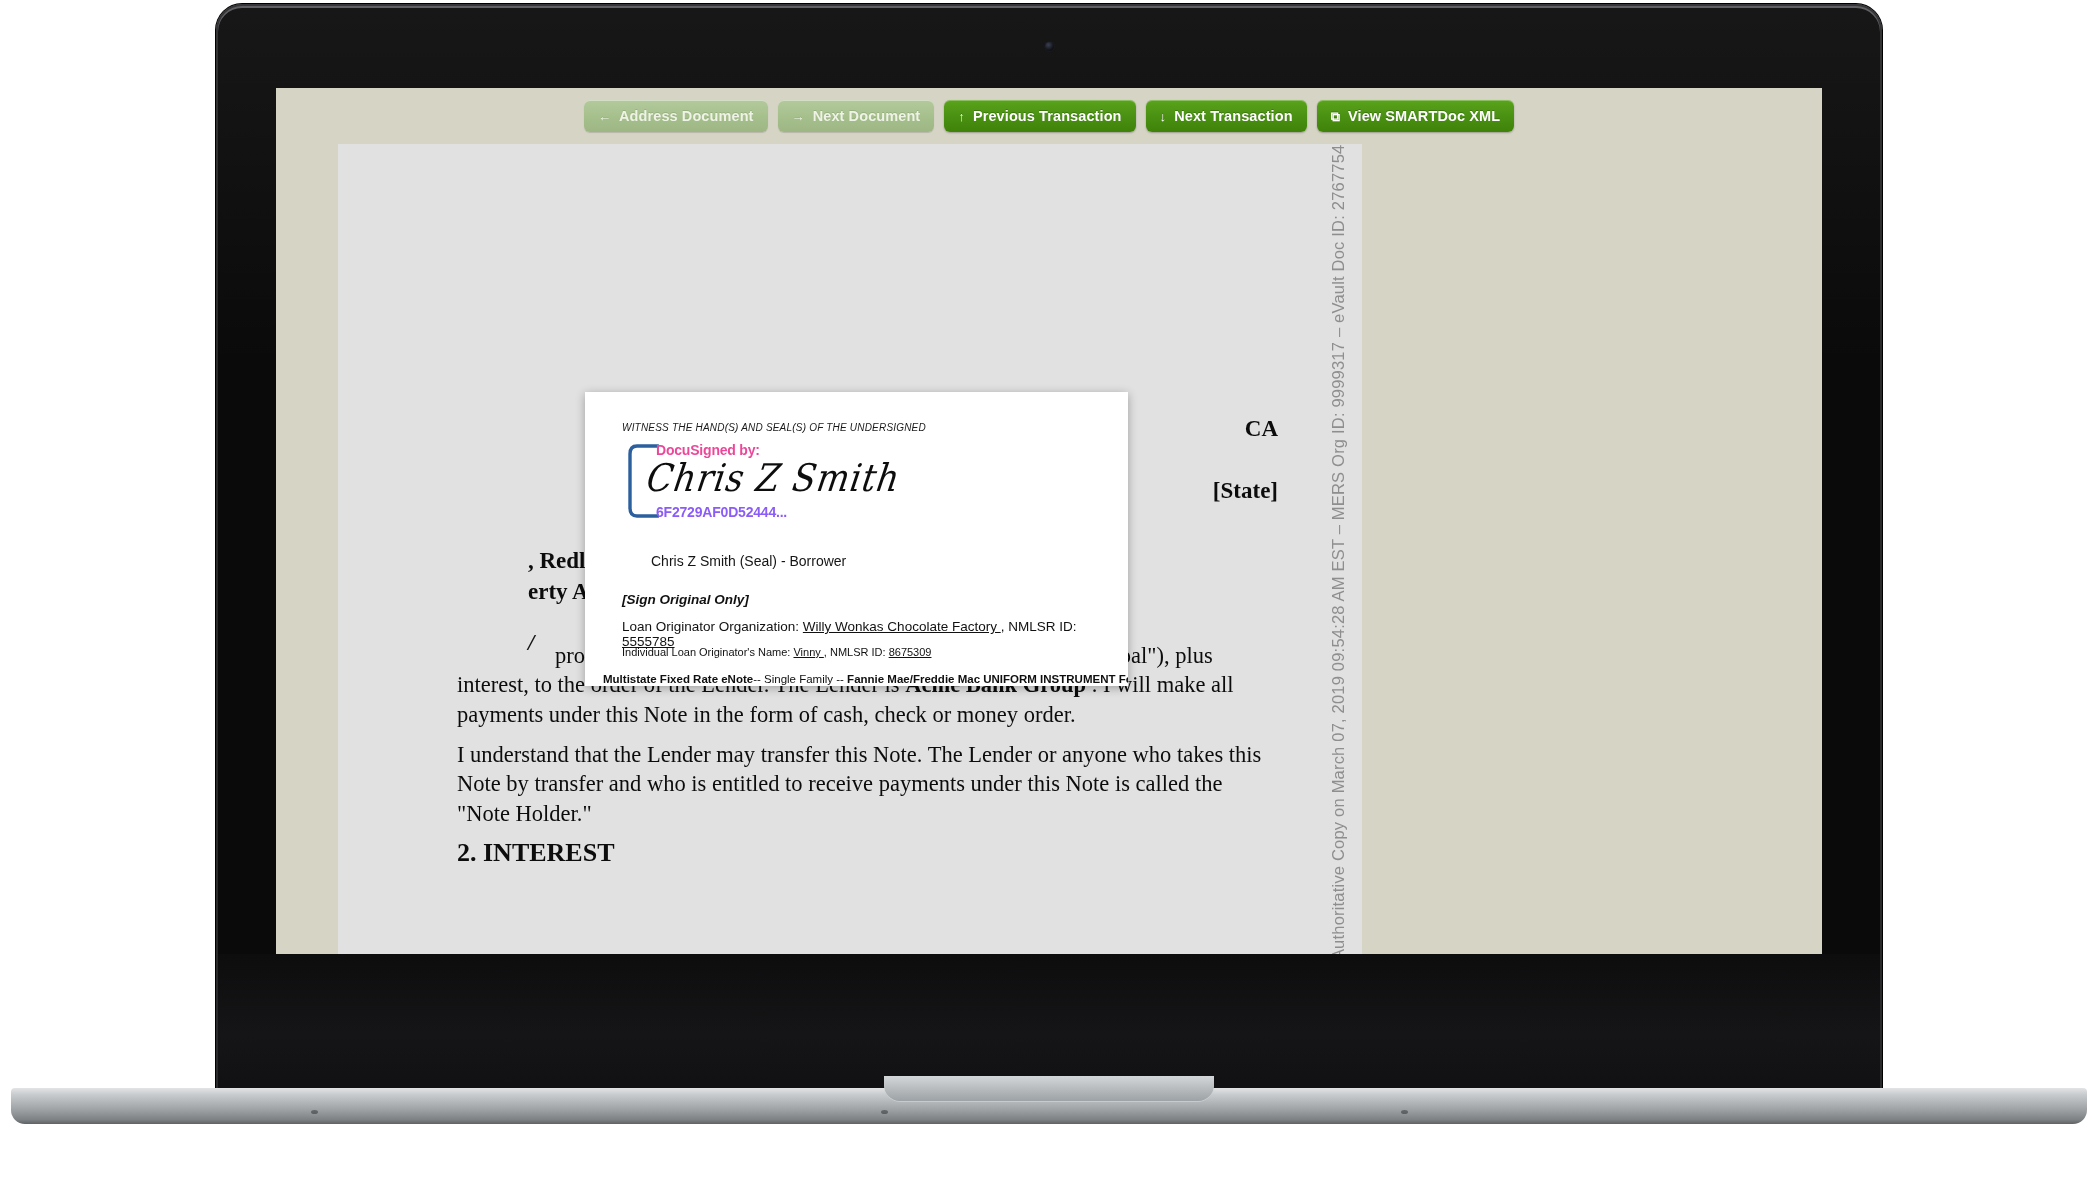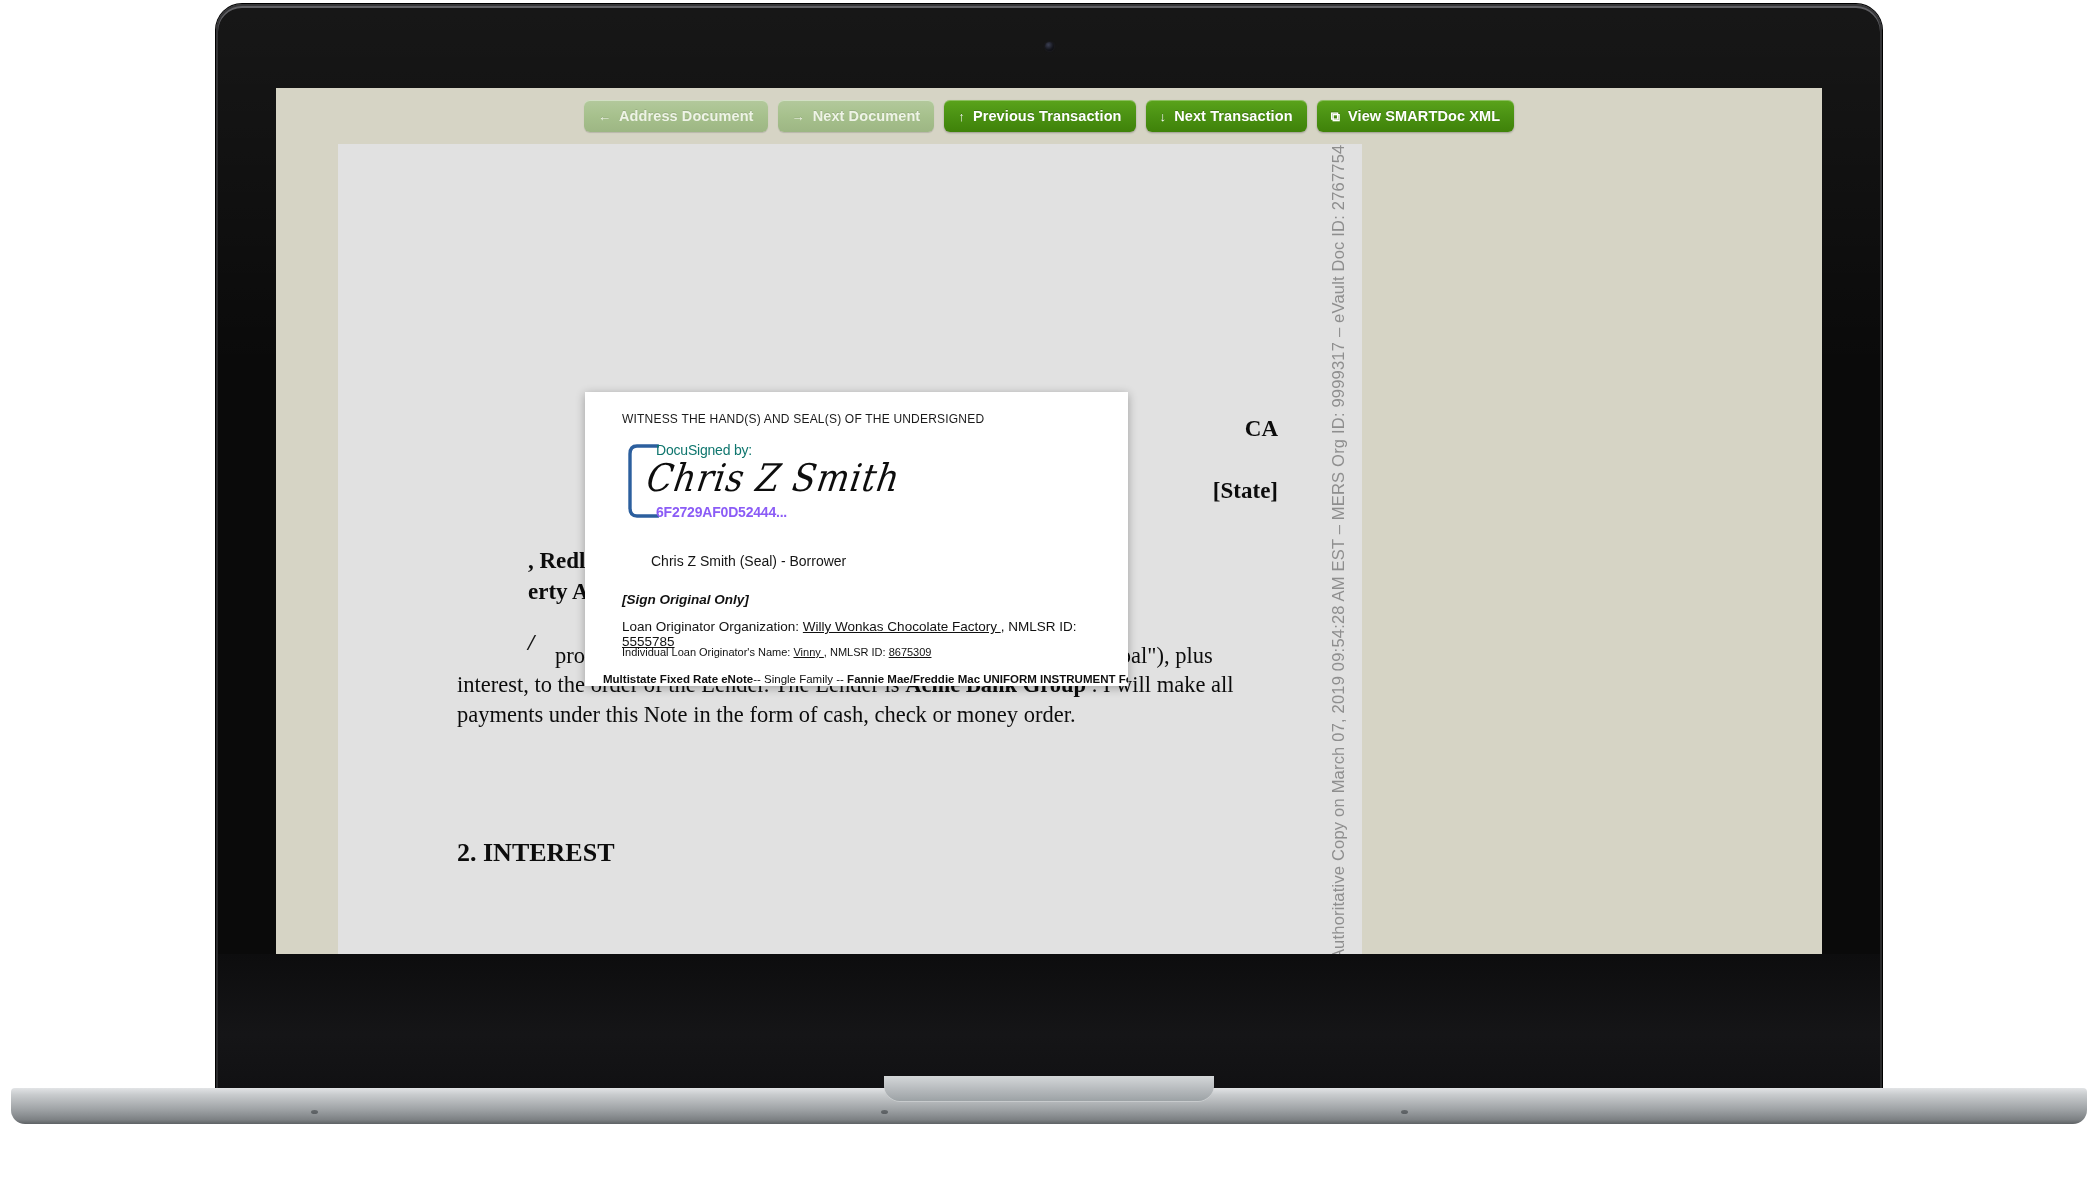--- a/index.html
+++ b/index.html
@@ -186,31 +186,31 @@
     position: absolute;
     left: 309px; top: 304px;
     width: 543px; height: 294px;
     background: #ffffff;
     box-shadow: 0 2px 9px rgba(0,0,0,0.30);
     font-family: "Liberation Sans", sans-serif;
     color: #111;
     overflow: hidden;
   }
   .sig-witness {
-    position: absolute; left: 37px; top: 20px;
-    font-size: 12px; letter-spacing: 0.2px; color: #1a1a1a;
+    position: absolute; left: 37px; top: 30px;
+    font-size: 10px; letter-spacing: 0.2px; color: #1a1a1a; font-style: italic;
   }
 
   .ds-stamp { position: absolute; left: 40px; top: 50px; width: 208px; height: 78px; }
   .ds-bracket {
     position: absolute; left: 0; top: 0; width: 34px; height: 100%;
   }
   .ds-label {
     position: absolute; left: 31px; top: 0;
-    font-size: 14px; font-weight: normal; color: #0f766e; letter-spacing: -0.2px;
+    font-size: 14px; font-weight: bold; color: #ec4899; letter-spacing: -0.2px;
   }
   .ds-sign {
     position: absolute; left: 26px; top: 13px;
     font-family: "DejaVu Serif", serif;
     font-style: italic;
     font-size: 34px;
     color: #0d0d0d;
     letter-spacing: 1px;
     white-space: nowrap;
     transform: skewX(-9deg) scaleY(1.12);
@@ -295,20 +295,21 @@
           </div>
 
           <div class="addr">, Redlands , CA 92374</div>
           <div class="addr-label">erty Address]</div>
           <div class="borrower-line">/</div>
 
           <div class="body-para p1">
             <span>promise to pay U.S. </span><b>$196,000.00</b><span> (this amount is called "Principal"), plus interest, to the order of the Lender. The Lender is </span><b>Acme Bank Group</b><span> . I will make all payments under this Note in the form of cash, check or money order.</span>
           </div>
 
+          <div class="body-para p2">I understand that the Lender may transfer this Note. The Lender or anyone who takes this Note by transfer and who is entitled to receive payments under this Note is called the "Note Holder."</div>
 
           <div class="sect-head">2. INTEREST</div>
 
 
           <div id="watermark">
             <span>Authoritative Copy on March 07, 2019 09:54:28 AM EST – MERS Org ID: 9999317 – eVault Doc ID: 2767754-27677</span>
           </div>
 
         </div>
       </div>

